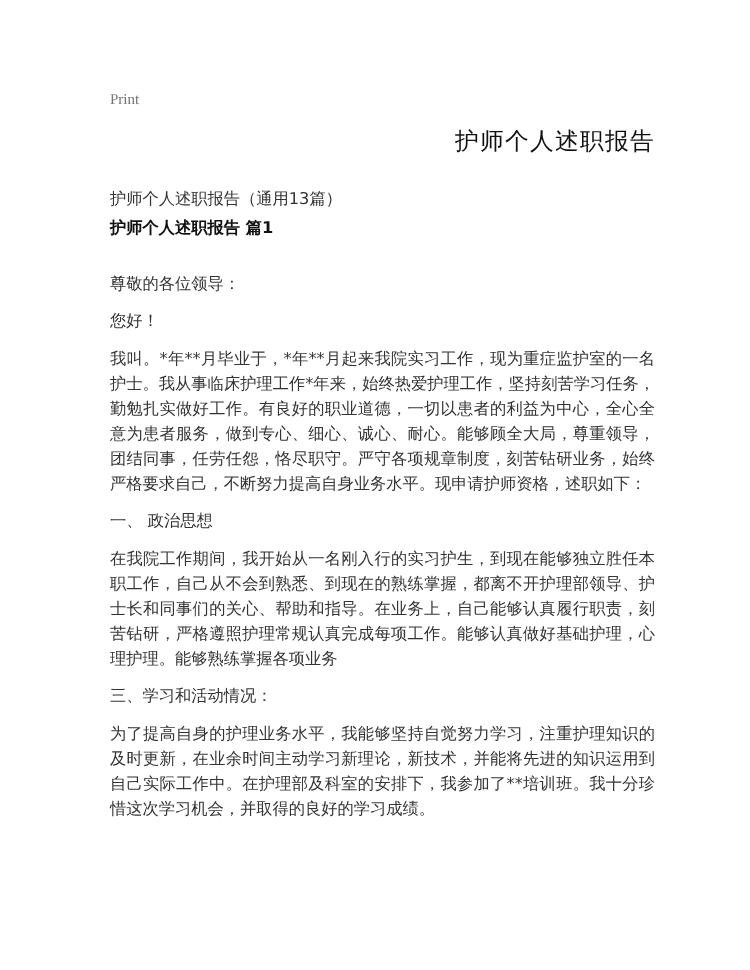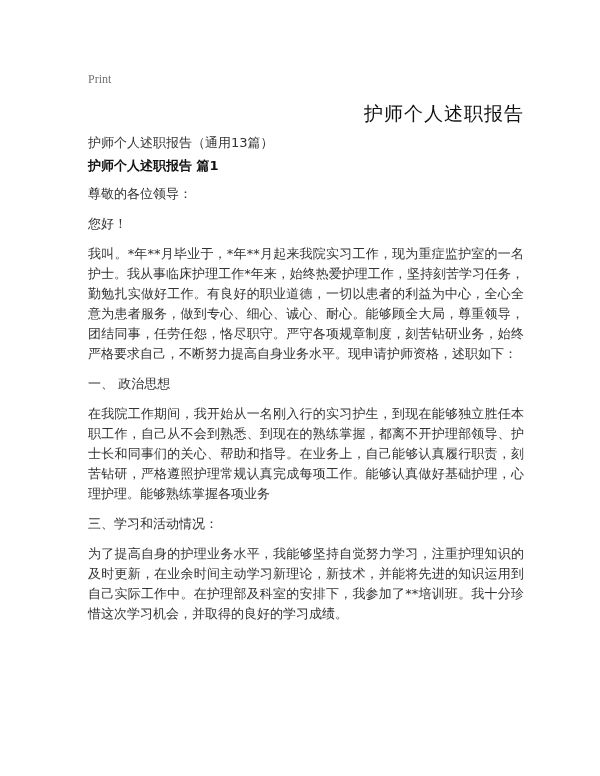--- a/index.html
+++ b/index.html
@@ -1,24 +1,24 @@
 <!DOCTYPE html>
 <html><head>
 <meta charset="utf-8">
 <style>
   html, body { margin: 0; padding: 0; background: #ffffff; }
   body { width: 600px; height: 776px; position: relative; overflow: hidden;
          font-family: "DejaVu Sans", "Liberation Sans", sans-serif; color: #222; }
   .page { position: absolute; left: 88px; top: 70px; width: 436px; }
   .print { font-family: "Liberation Serif", "DejaVu Serif", serif; font-size: 12px; color: #737373; height: 18px; line-height: 18px; }
   .title { text-align: right; font-size: 19px; color: #111; margin-top: 12px; height: 26px; line-height: 26px; letter-spacing: 1px; }
-  .subtitle { font-size: 13px; color: #333; margin-top: 7px; line-height: 20px; }
+  .subtitle { font-size: 13px; color: #333; margin-top: 24px; line-height: 20px; }
   .chapter { font-size: 13px; font-weight: bold; color: #111; margin-top: 3px; line-height: 20px; }
   .p { font-size: 13px; line-height: 20px; color: #333; margin: 10px 0 0 0; text-align: justify; word-break: break-all; }
-  .p.tight { margin-top: 8px; }
+  .p.tight { margin-top: 25px; }
 </style>
 </head>
 <body>
 
 <div class="page">
   <div class="print">Print</div>
   <div class="title">护师个人述职报告</div>
   <div class="subtitle">护师个人述职报告（通用13篇）</div>
   <div class="chapter">护师个人述职报告 篇1</div>
   <p class="p tight">尊敬的各位领导：</p>

